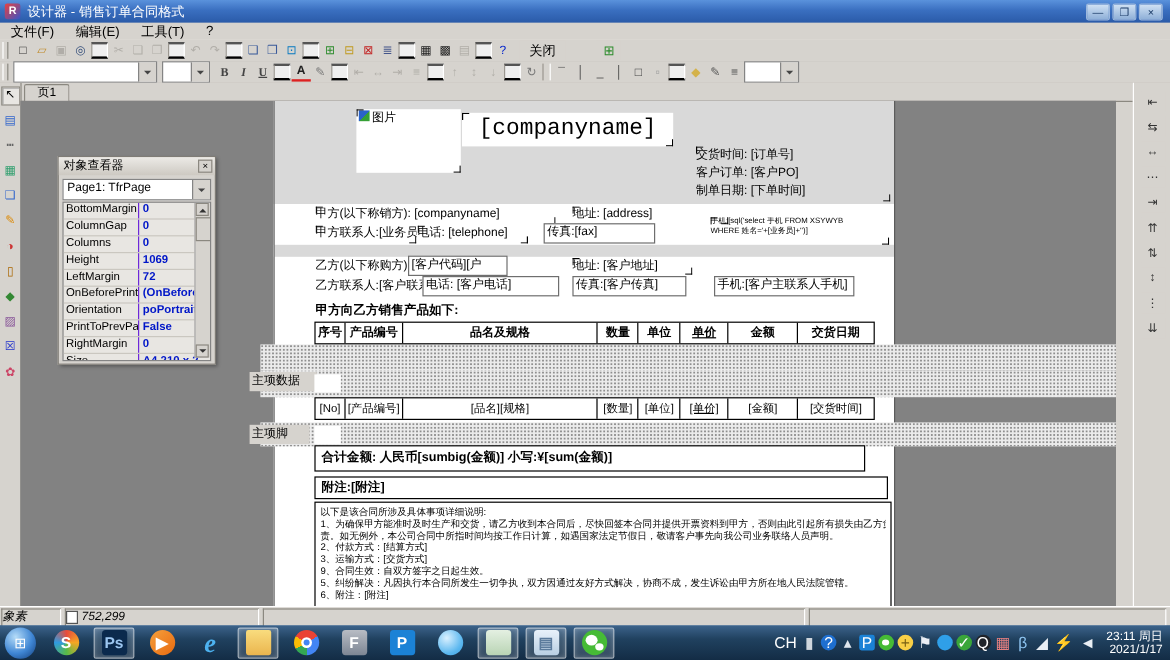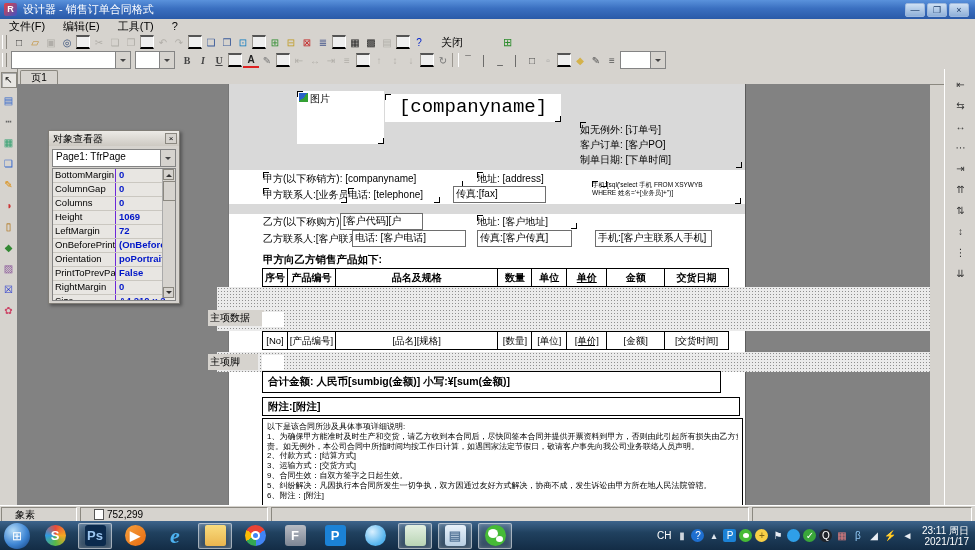--- a/index.html
+++ b/index.html
@@ -105,21 +105,21 @@
   .prow{display:flex;height:13px;border-bottom:1px solid #cac7c0;font-size:9.5px;line-height:12px;}
   .pname{width:60px;border-right:1px solid #6d28d9;padding-left:2px;overflow:hidden;white-space:nowrap;}
   .pval{width:46px;padding-left:3px;color:#0016c8;font-weight:bold;overflow:hidden;white-space:nowrap;}
   .pscroll{position:absolute;right:0;top:0;width:12px;height:129px;background:#d6d3ce;border-left:1px solid #aaa;}
   .pscroll .sbtn{width:11px;height:11px;}
   .pthumb{position:absolute;left:0;top:12px;width:11px;height:18px;background:#d6d3ce;border:1px solid #8b8880;}
   
   .statusbar{position:absolute;left:0;top:505px;width:975px;height:16px;background:#d6d3ce;
     display:flex;font-size:10px;align-items:center;border-top:1px solid #fff;}
   .scell{height:13px;border:1px solid;border-color:#8b8880 #fff #fff #8b8880;margin:1px 2px 0 1px;
-    line-height:13px;padding:0 13px;display:flex;align-items:center;gap:3px;}
+    line-height:13px;padding:0 0;display:flex;align-items:center;gap:3px;font-style:italic;}
   .pageglyph{display:inline-block;width:8px;height:9px;border:1px solid #555;background:#fff;}
   
   .taskbar{position:absolute;left:0;top:521px;width:975px;height:29px;
     background:linear-gradient(180deg,#3d648c 0%,#20415f 40%,#132c45 100%);display:flex;align-items:center;}
   .orb{width:26px;height:26px;border-radius:50%;margin-left:4px;
     background:radial-gradient(circle at 35% 30%,#b5dcf8 0%,#3f86d4 55%,#123c78 100%);
     color:#fff;font-size:12px;line-height:26px;text-align:center;border:none;padding:0;}
   .apps{display:flex;gap:6px;margin-left:8px;}
   .app{width:34px;height:26px;border:1px solid transparent;border-radius:2px;
     display:flex;align-items:center;justify-content:center;background:transparent;padding:0;}
@@ -129,21 +129,21 @@
     font-size:13px;font-weight:bold;border-radius:3px;position:relative;}
   .appic.round{border-radius:50%;}
   .ie{font-family:"Liberation Serif",serif;font-style:italic;color:#4db2f0;font-size:22px;}
   .folder{background:linear-gradient(#f9dc7e,#eab54e);border-radius:2px;}
   .chrome::after{content:"";position:absolute;inset:6px;background:#fff;border-radius:50%;}
   .chrome::before{content:"";position:absolute;inset:8px;background:#4285f4;border-radius:50%;z-index:1;}
   .wechat::before{content:"";position:absolute;left:3px;top:4px;width:10px;height:9px;background:#fff;border-radius:50%;}
   .wechat::after{content:"";position:absolute;right:3px;bottom:4px;width:7px;height:6px;background:#fff;border-radius:50%;}
   .tray{margin-left:auto;display:flex;align-items:center;gap:3px;}
   .tray-ic{min-width:13px;height:13px;display:flex;align-items:center;justify-content:center;
-    font-size:10px;border-radius:2px;padding:0 1px;background:transparent;border:none;}
+    font-size:13px;border-radius:2px;padding:0 1px;background:transparent;border:none;}
   .tray-ic.round{border-radius:50%;width:13px;}
   .wechat-sm::before{content:"";width:6px;height:5px;background:#fff;border-radius:50%;}
   .clock{text-align:right;color:#fff;font-size:10px;line-height:11px;margin:0 6px 0 8px;}
 </style>
 </head>
 <body>
 
 <div id="screen">
 
   <div class="titlebar">
@@ -285,21 +285,21 @@
     <div class="bandlabel" style="left:191px;top:226px;width:54px;height:16px">主项数据</div>
     <div class="obj whitebg" style="left:245px;top:228px;width:22px;height:15px"></div>
     <div class="bandlabel" style="left:191px;top:270px;width:48px;height:16px">主项脚</div>
     <div class="obj whitebg" style="left:245px;top:271px;width:22px;height:15px"></div>
 
     <div class="obj mk whitebg" style="left:280px;top:7px;width:83px;height:51px;padding:1px 2px">
       <span style="display:inline-block;width:9px;height:9px;background:linear-gradient(135deg,#2a62c8 50%,#35a035 50%);margin-right:2px"></span><span>图片</span>
     </div>
     <div class="obj mk whitebg" style="left:368px;top:10px;width:176px;height:28px;font-family:'Liberation Mono',monospace;font-size:19px;line-height:27px;text-align:center"><span>[companyname]</span></div>
     <div class="obj mk" style="left:563px;top:38px;width:162px;height:46px;line-height:15px;white-space:normal">
-      <div>如无例外: [订单号]</div>
+      <div>交货时间: [订单号]</div>
       <div>客户订单: [客户PO]</div>
       <div>制单日期: [下单时间]</div>
     </div>
 
     <div class="obj mk" style="left:246px;top:88px;width:200px;height:15px">甲方(以下称销方): [companyname]</div>
     <div class="obj mk" style="left:460px;top:88px;width:130px;height:15px">地址: [address]</div>
     <div class="obj mk" style="left:246px;top:104px;width:84px;height:15px">甲方联系人:[业务员]</div>
     <div class="obj mk" style="left:331px;top:104px;width:92px;height:15px">电话: [telephone]</div>
     <div class="obj boxed" style="left:436px;top:102px;width:89px;height:15px;padding-left:2px">传真:[fax]</div>
     <div class="obj mk" style="left:575px;top:97px;width:149px;height:23px;font-size:6.5px;line-height:8px;white-space:normal">

